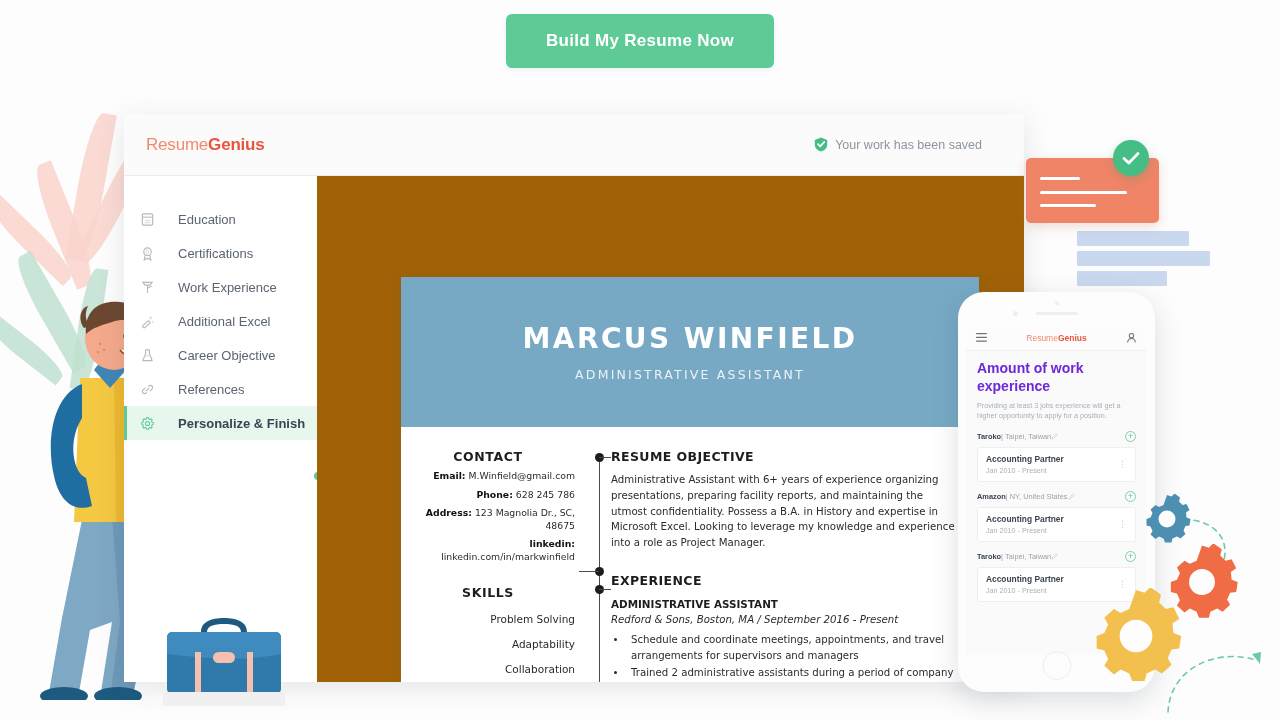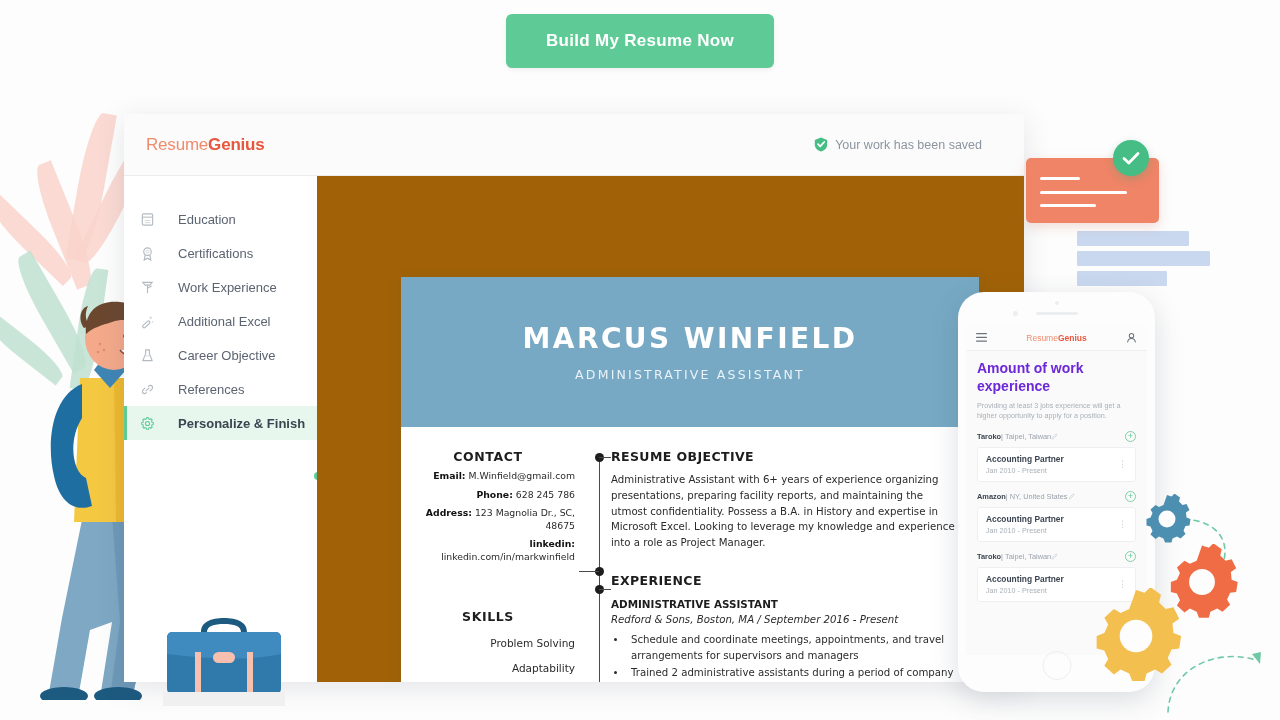--- a/index.html
+++ b/index.html
@@ -305,21 +305,21 @@
               </div>
               <div class="kv">
                 <b>Address:</b>
                 <span>123 Magnolia Dr., SC, 48675</span>
               </div>
               <div class="kv">
                 <b>linkedin:</b>
                 <span>linkedin.com/in/markwinfield</span>
               </div>
 
-              <div class="sec-h" style="margin-top:46px;">SKILLS</div>
+              <div class="sec-h" style="margin-top:22px;">SKILLS</div>
               <div class="skill">Problem Solving</div>
               <div class="skill">Adaptability</div>
               <div class="skill">Collaboration</div>
 
             </div>
 
             <div class="col-rule">
               <div class="rule-line" style="top:8px; height:300px;"></div>
               <div class="rule-dot" style="top:4px;"></div>
               <div class="rule-tick" style="top:8px; left:10px; width:12px;"></div>

